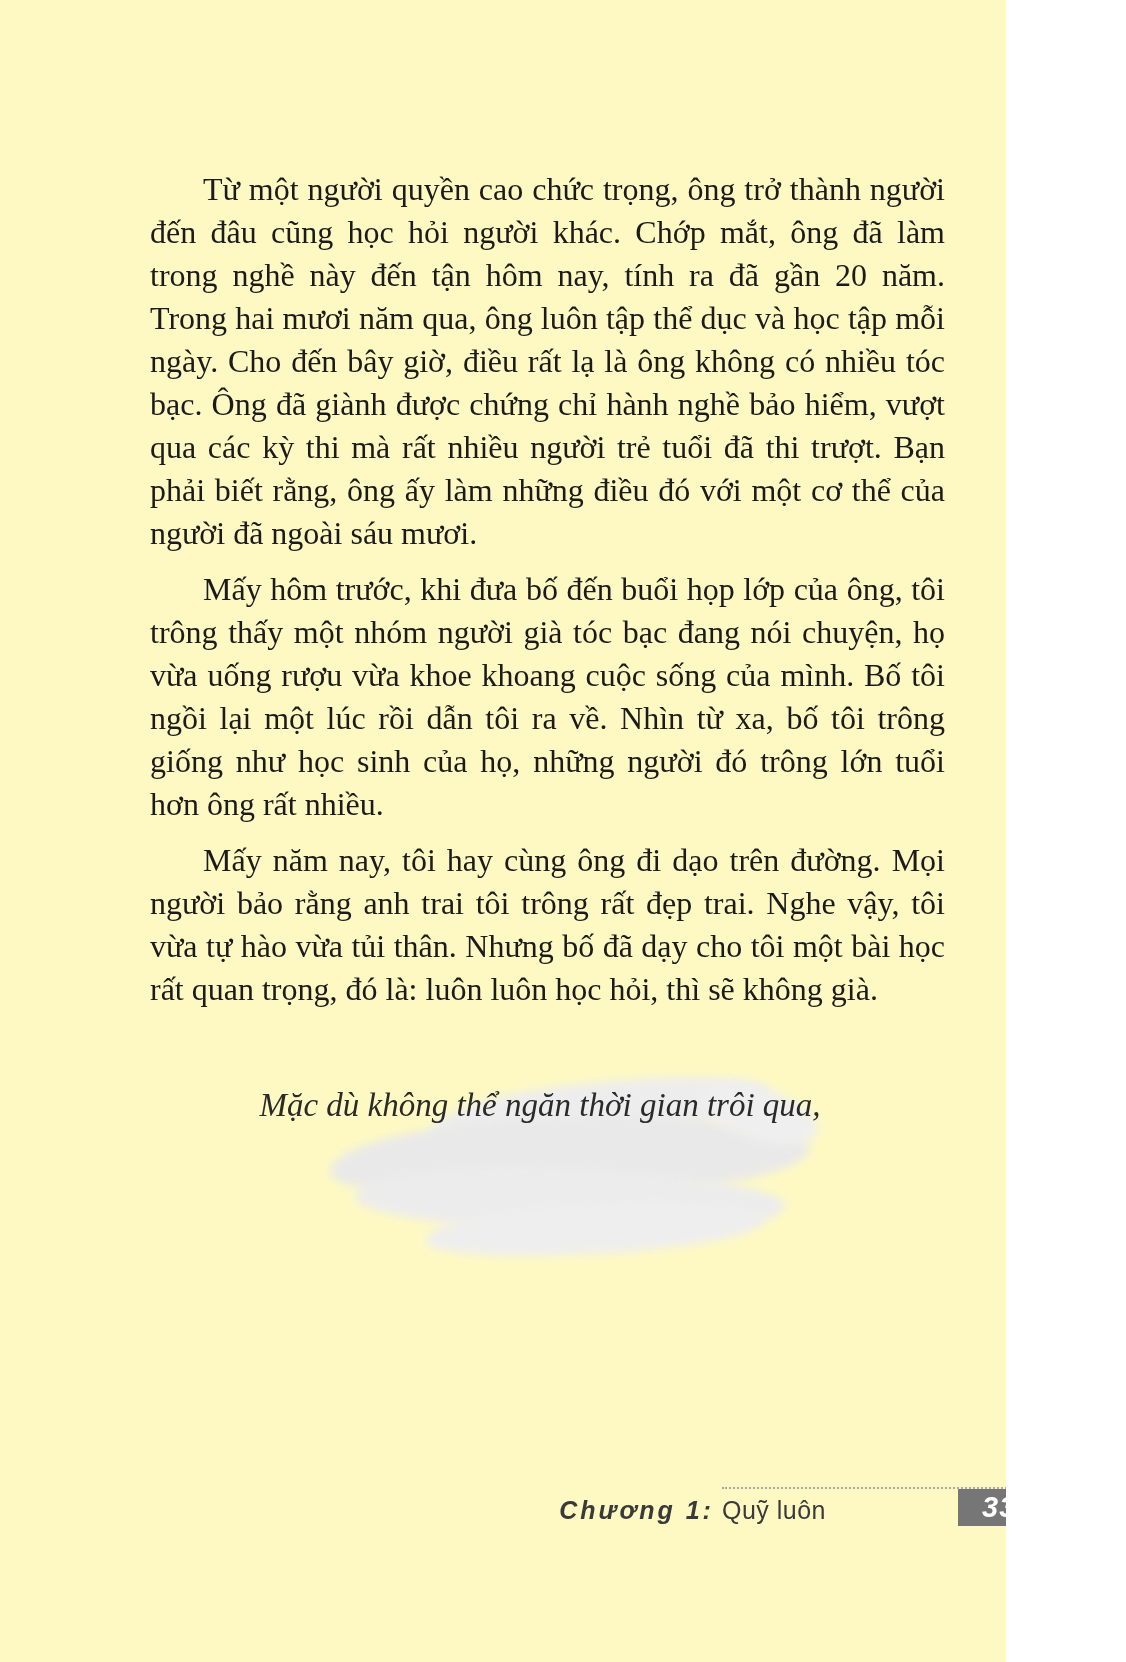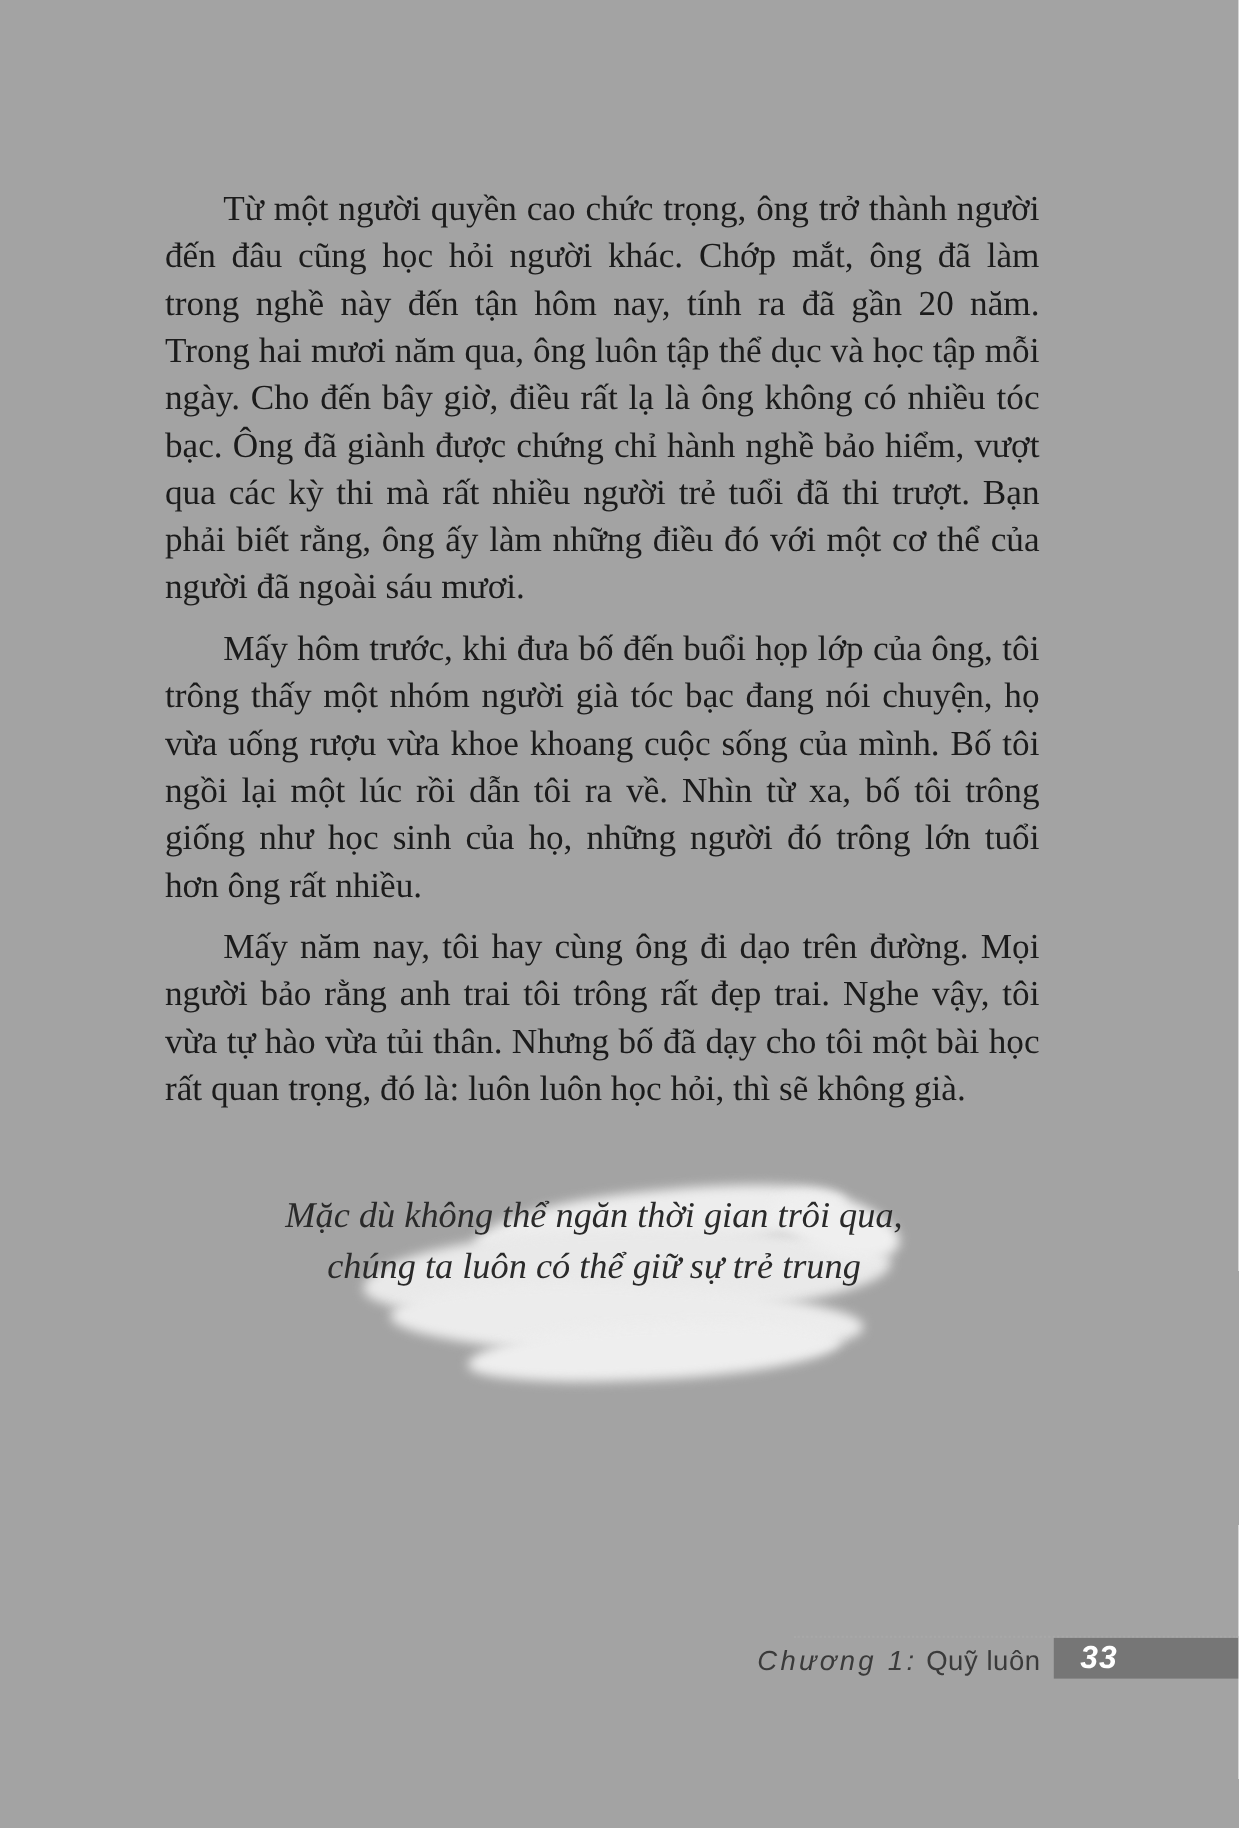--- a/index.html
+++ b/index.html
@@ -2,23 +2,23 @@
 <html lang="vi"><head>
 <meta charset="utf-8">
 <style>
   html, body {
     margin: 0;
     padding: 0;
     background: #ffffff;
   }
   .page {
     position: relative;
-    width: 1126px;
+    width: 1006px;
     height: 1662px;
-    background: #a3a3a3;
+    background: #fef9c3;
     overflow: hidden;
     font-family: "Liberation Serif", serif;
   }
 
   
   .text-block {
     position: absolute;
     left: 150px;
     top: 168px;
     width: 795px;
@@ -81,21 +81,21 @@
     height: 34px;
     line-height: 34px;
     font-family: "Liberation Sans", sans-serif;
     font-size: 25px;
     color: #3a3a3a;
     white-space: nowrap;
   }
   .footer-chapter .chapter-label {
     font-style: italic;
     letter-spacing: 3px;
-    font-weight: 400;
+    font-weight: 700;
   }
   .footer-chapter .chapter-title {
     letter-spacing: 0.5px;
     margin-left: 8px;
   }
   .page-number-box {
     position: absolute;
     left: 958px;
     top: 1489px;
     width: 168px;
@@ -128,21 +128,20 @@
   </div>
 
   <div class="text-block">
     <p>Từ một người quyền cao chức trọng, ông trở thành người đến đâu cũng học hỏi người khác. Chớp mắt, ông đã làm trong nghề này đến tận hôm nay, tính ra đã gần 20 năm. Trong hai mươi năm qua, ông luôn tập thể dục và học tập mỗi ngày. Cho đến bây giờ, điều rất lạ là ông không có nhiều tóc bạc. Ông đã giành được chứng chỉ hành nghề bảo hiểm, vượt qua các kỳ thi mà rất nhiều người trẻ tuổi đã thi trượt. Bạn phải biết rằng, ông ấy làm những điều đó với một cơ thể của người đã ngoài sáu mươi.</p>
     <p>Mấy hôm trước, khi đưa bố đến buổi họp lớp của ông, tôi trông thấy một nhóm người già tóc bạc đang nói chuyện, họ vừa uống rượu vừa khoe khoang cuộc sống của mình. Bố tôi ngồi lại một lúc rồi dẫn tôi ra về. Nhìn từ xa, bố tôi trông giống như học sinh của họ, những người đó trông lớn tuổi hơn ông rất nhiều.</p>
     <p>Mấy năm nay, tôi hay cùng ông đi dạo trên đường. Mọi người bảo rằng anh trai tôi trông rất đẹp trai. Nghe vậy, tôi vừa tự hào vừa tủi thân. Nhưng bố đã dạy cho tôi một bài học rất quan trọng, đó là: luôn luôn học hỏi, thì sẽ không già.</p>
   </div>
 
   <div class="quote">
     <div>Mặc dù không thể ngăn thời gian trôi qua,</div>
-    <div>chúng ta luôn có thể giữ sự trẻ trung</div>
   </div>
 
   <div class="footer-rule"></div>
   <div class="footer-chapter">
     <span class="chapter-label">Chương 1:</span><span class="chapter-title">Quỹ luôn</span>
   </div>
   <div class="page-number-box">
     <span class="num">33</span>
   </div>
 

